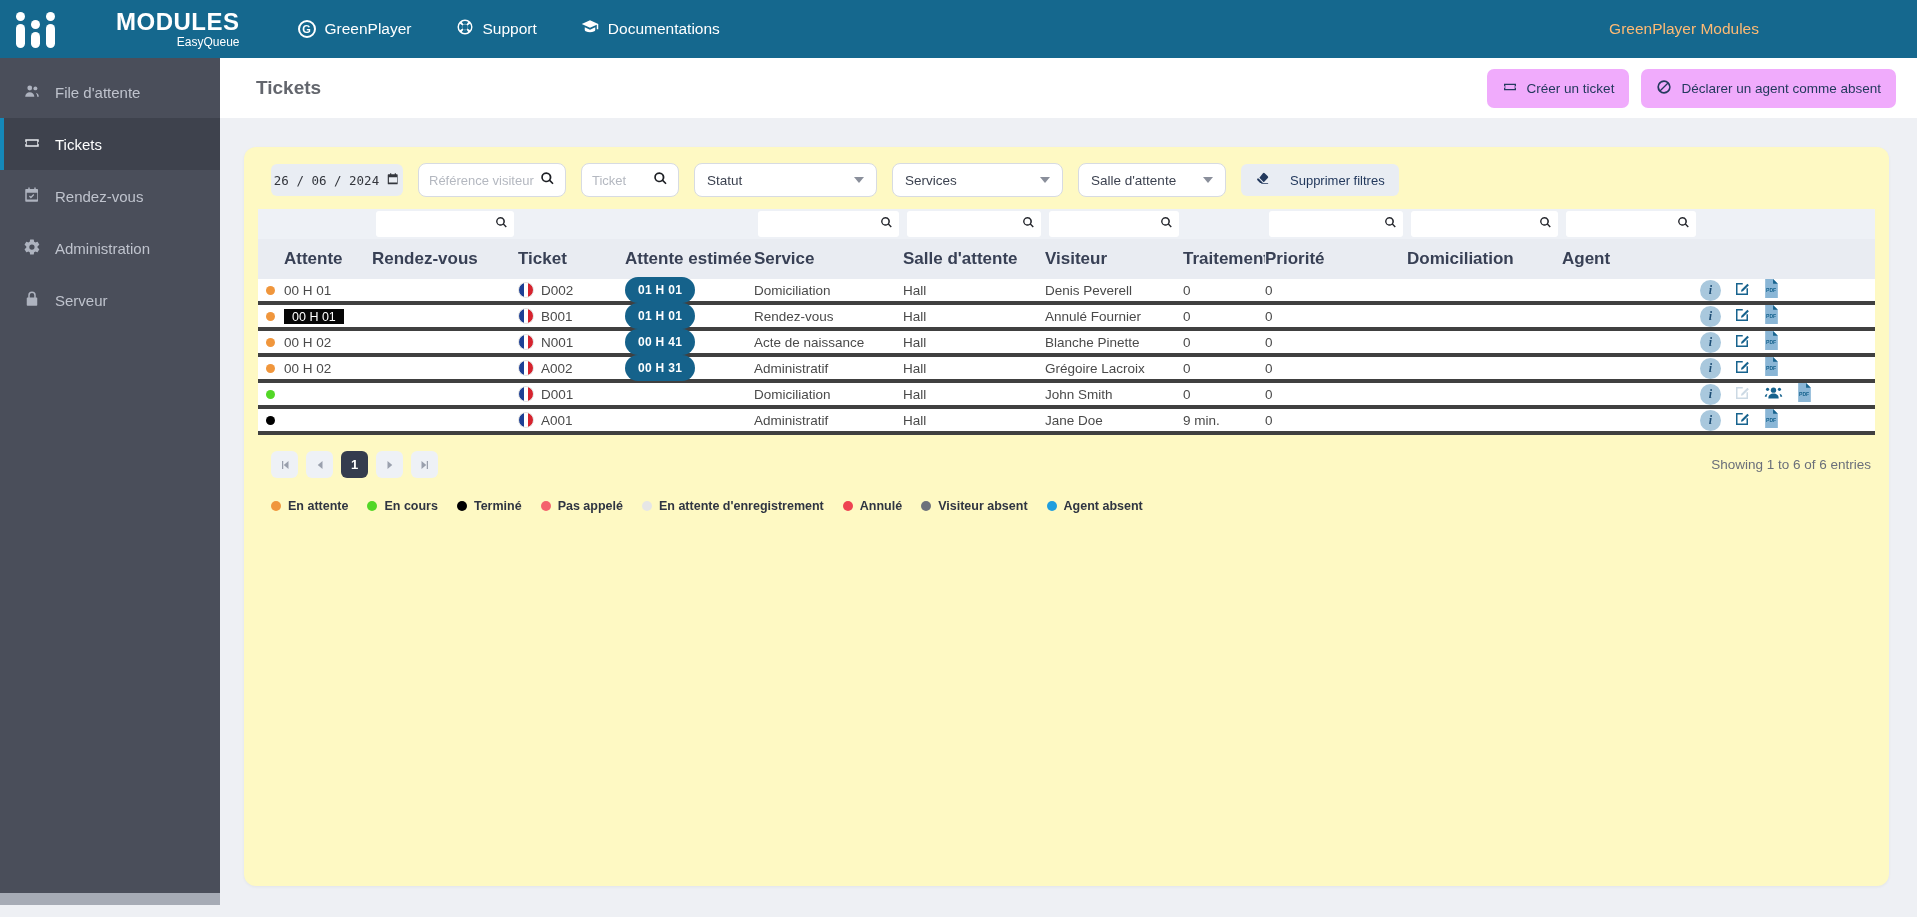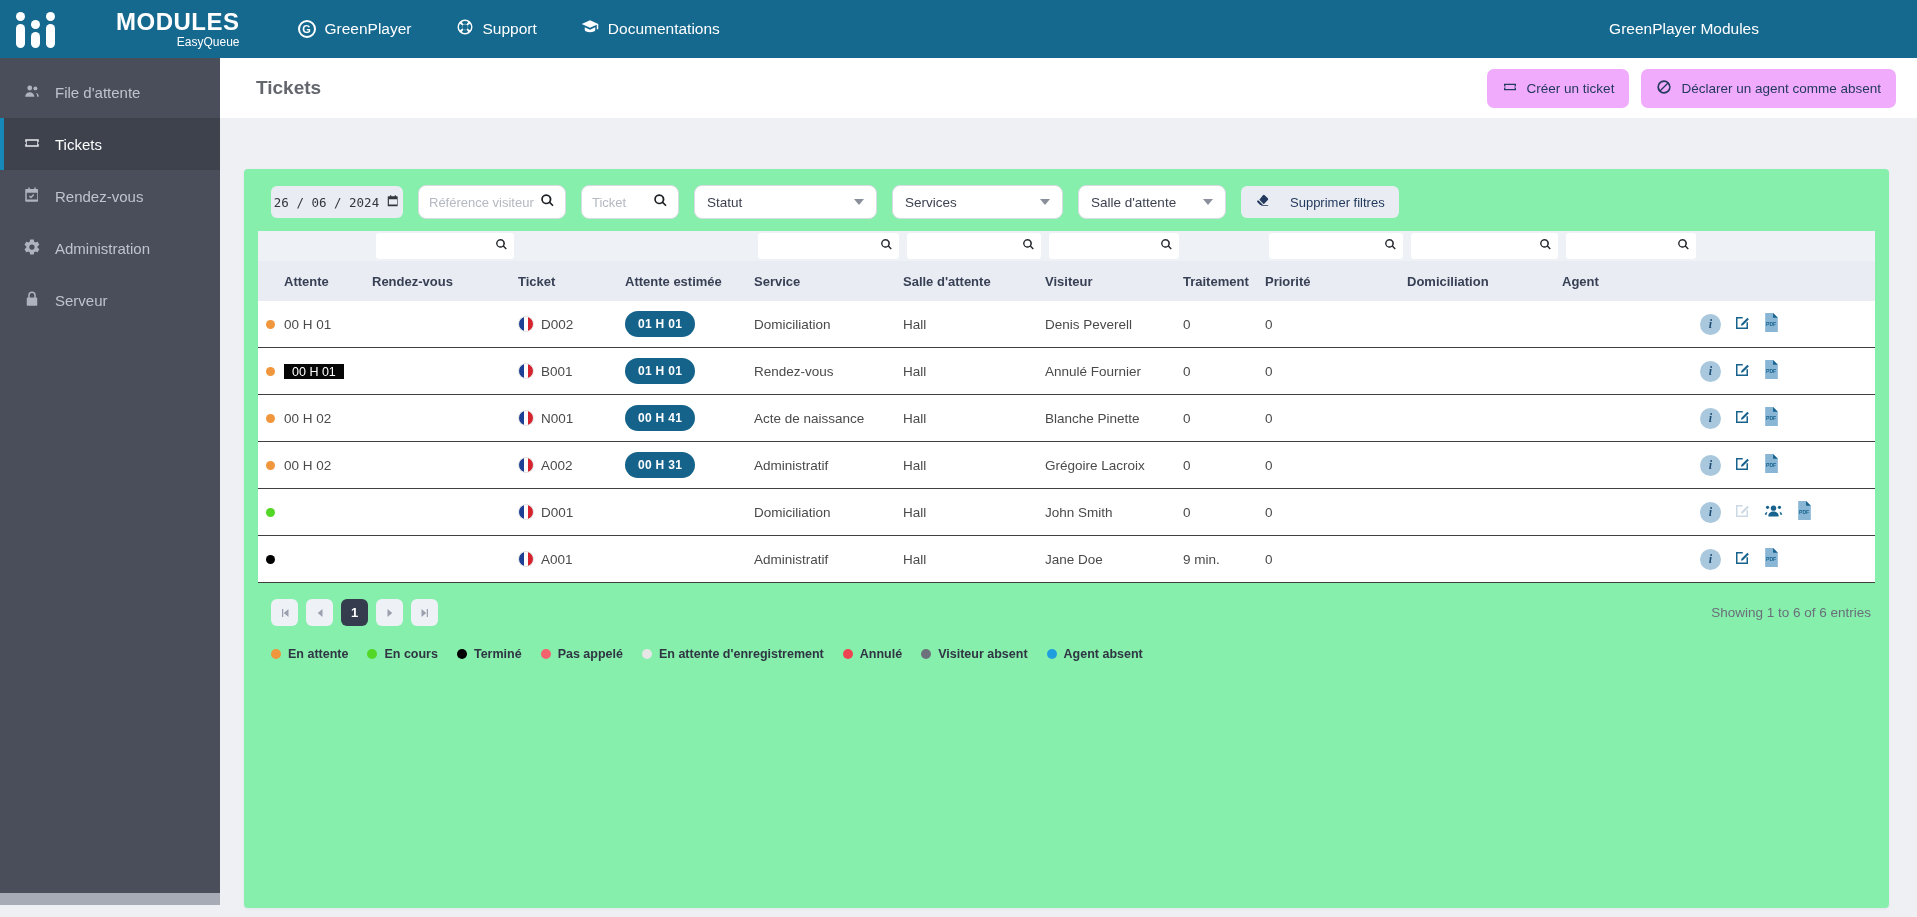--- a/index.html
+++ b/index.html
@@ -16,40 +16,40 @@
   .logo .d1 { left:2px;  top:4px;  width:9px; height:9px; border-radius:50%; }
   .logo .d2 { left:17px; top:12px; width:9px; height:9px; border-radius:50%; }
   .logo .d3 { left:32px; top:4px;  width:9px; height:9px; border-radius:50%; }
   .brand { margin-left:56px; color:#fff; text-align:center; line-height:1.1; }
   .brand .t { font-size:24px; font-weight:bold; letter-spacing:.5px; }
   .brand .s { font-size:12px; text-align:right; }
   .topnav { display:flex; align-items:center; gap:44px; margin-left:58px; }
   .topnav .navitem { display:flex; align-items:center; gap:9px; color:#fff; font-size:15.5px; cursor:pointer; }
   .topnav svg { width:18px; height:18px; fill:#fff; }
   .gp-icon { width:18px; height:18px; border:2px solid #fff; border-radius:50%; color:#fff; font-size:11px; font-weight:bold; display:flex; align-items:center; justify-content:center; }
-  .topbar-right { margin-left:auto; margin-right:158px; color:#ffffff; font-size:15.5px; }
+  .topbar-right { margin-left:auto; margin-right:158px; color:#fdba74; font-size:15.5px; }
 
   
   .sidebar { position:absolute; top:58px; left:0; width:220px; height:847px; background:#4a4e5a; }
   .snav { padding-top:8px; }
   .sitem { height:52px; display:flex; align-items:center; gap:14px; padding-left:19px; color:#bfc3cd; font-size:15px; cursor:pointer; border-left:4px solid transparent; }
   .sitem svg { width:18px; height:18px; fill:#aeb3bf; flex:0 0 auto; }
   .sitem.active { background:#3e424d; color:#fff; border-left:4px solid #1588b8; }
   .sitem.active svg { fill:#e8eaee; }
   .sidebar-foot { position:absolute; bottom:0; left:0; width:220px; height:12px; background:#a6abb5; }
 
   
   .main { position:absolute; top:58px; left:220px; width:1697px; height:859px; background:#eef0f4; }
   .page-head { height:60px; background:#ffffff; display:flex; align-items:center; padding:0 21px 0 36px; }
   .page-title { font-size:19px; font-weight:bold; color:#63666d; }
   .head-actions { margin-left:auto; display:flex; gap:12px; }
   .gbtn { display:flex; align-items:center; gap:9px; background:#f0abfc; border:none; border-radius:7px; padding:10px 15px; font-size:13.5px; color:#23395d; font-family:inherit; cursor:pointer; }
   .gbtn svg { width:16px; height:16px; fill:#23395d; }
 
-  .card { position:absolute; left:24px; top:89px; width:1645px; height:739px; background:#86efac; border-radius:4px; box-shadow:0 1px 3px rgba(40,50,70,.06); padding:16px 14px;margin-top:22px; }
+  .card { position:absolute; left:24px; top:89px; width:1645px; height:739px; background:#fef9c3; border-radius:12px; box-shadow:0 1px 3px rgba(40,50,70,.06); padding:16px 14px; }
 
   
   .filters { display:flex; align-items:center; gap:15px; padding-left:13px; }
   .datebox { width:132px; height:32px; background:#e9edf3; border-radius:6px; display:flex; align-items:center; justify-content:center; gap:7px; font-family:"DejaVu Sans Mono", monospace; font-size:12.5px; color:#33363d; cursor:pointer; }
   .datebox svg { width:14px; height:14px; fill:#33363d; }
   .finput { height:34px; border:1px solid #d7dbe2; border-radius:8px; display:flex; align-items:center; padding:0 10px; background:#fff; }
   .finput input { border:none; outline:none; font-family:inherit; font-size:13px; color:#444; width:100%; background:transparent; }
   .finput input::placeholder { color:#b4b8c0; }
   .finput svg { width:15px; height:15px; fill:#1d1f24; flex:0 0 auto; }
   .w-ref { width:148px; } .w-ticket { width:98px; }
@@ -59,22 +59,22 @@
   .clearbtn { height:32px; background:#e9edf3; border:none; border-radius:6px; display:flex; align-items:center; gap:20px; padding:0 14px; font-size:13px; color:#23395d; font-family:inherit; cursor:pointer; }
   .clearbtn svg { width:15px; height:15px; fill:#23395d; }
 
   
   .table { margin-top:12px; }
   .tgrid { display:grid; grid-template-columns:26px 88px 146px 107px 129px 149px 142px 138px 82px 142px 155px 138px 1fr; align-items:center; }
   .searchstrip { background:#eef1f6; height:30px; }
   .colsearch { height:26px; background:#fff; border-radius:3px; margin:0 4px; display:flex; align-items:center; padding:0 6px; }
   .colsearch input { border:none; outline:none; width:100%; font-family:inherit; font-size:12px; background:transparent; }
   .colsearch svg { width:13px; height:13px; fill:#23252b; flex:0 0 auto; }
-  .thead { background:#e9ecf2; height:40px; font-size:13px; font-weight:bold; color:#384055; }
-  .trow { height:47px; border-bottom:1px solid #404040; font-size:13.5px; color:#4a4a4a; background:#fff; }
+  .thead { background:#e9ecf2; height:40px; font-size:17px; font-weight:bold; color:#384055; }
+  .trow { height:26px; border-bottom:4px solid #404040; font-size:13.5px; color:#4a4a4a; background:#fff; }
   .cell { padding-right:6px; white-space:nowrap; overflow:hidden; }
   .status-dot { width:9px; height:9px; border-radius:50%; display:inline-block; margin-left:8px; }
   .time-dark { background:#060606; color:#fff; padding:5px 8px; border-radius:2px; font-size:12.5px; }
   .tcell { display:flex; align-items:center; gap:7px; }
   .flag { width:16px; height:16px; border-radius:50%; background:linear-gradient(90deg,#1d3f94 0 36%,#ffffff 36% 64%,#d6232e 64% 100%); border:1px solid #e2e2e2; flex:0 0 auto; }
   .pill { display:inline-block; background:#15628b; color:#fff; font-size:12px; font-weight:bold; padding:6px 13px; border-radius:15px; letter-spacing:.3px; }
   .actions { display:flex; align-items:center; gap:12px; }
   .ic-info { width:21px; height:21px; border-radius:50%; background:#a9c8dd; color:#1c4c74; font-size:12px; font-weight:bold; font-family:"Liberation Serif", serif; font-style:italic; display:flex; align-items:center; justify-content:center; cursor:pointer; }
   .ic-edit svg { width:18px; height:18px; fill:#17638e; cursor:pointer; }
   .ic-edit.disabled svg { fill:#ccd9e4; }

